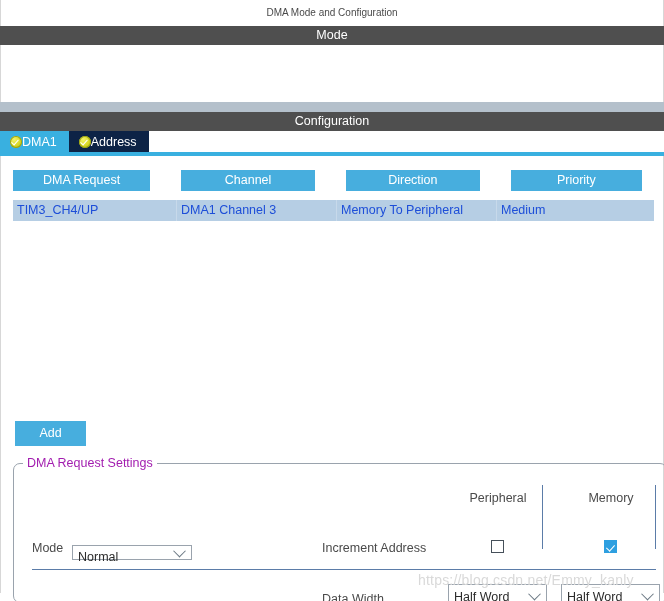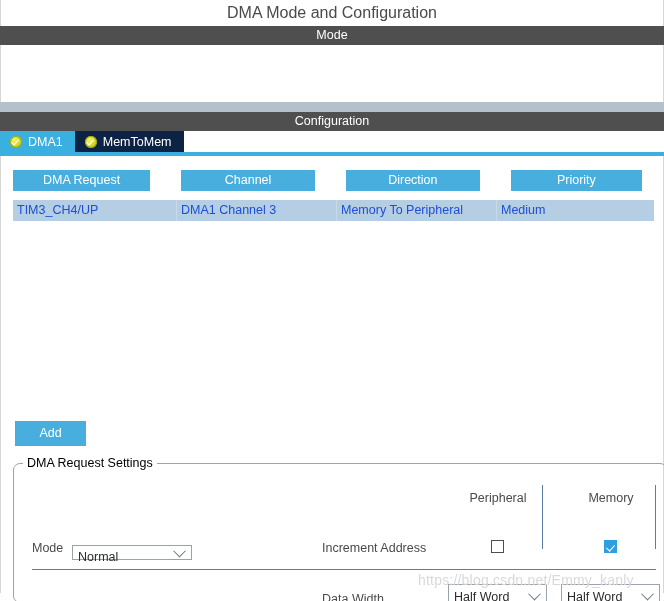--- a/index.html
+++ b/index.html
@@ -15,21 +15,21 @@
     color: #3a3a3a;
     overflow: hidden;
     position: relative;
   }
 
   
   .page-title-bar {
     height: 26px;
     line-height: 26px;
     text-align: center;
-    font-size: 16px;
+    font-size: 10px;
     color: #4a4a4a;
     background: #ffffff;
     border-left: 1px solid #d7d7d7;
     border-right: 1px solid #d7d7d7;
     box-sizing: border-box;
   }
 
   
   .section-header {
     height: 19px;
@@ -57,21 +57,20 @@
   .tab-strip {
     height: 21px;
     background: #ffffff;
     position: relative;
     display: flex;
     align-items: stretch;
   }
   .tab {
     display: flex;
     align-items: center;
-    gap: 6px;
     padding: 0 12px 0 10px;
     font-size: 12.5px;
     color: #ffffff;
     cursor: pointer;
     box-sizing: border-box;
   }
   .tab.active { background: #39b0e0; }
   .tab.inactive { background: #0d2346; }
   .tab-spacer { flex: 1; background: #ffffff; }
   .check-icon {
@@ -182,21 +181,21 @@
     border-radius: 7px;
     box-sizing: border-box;
   }
   .groupbox-legend {
     position: absolute;
     top: -8px;
     left: 9px;
     background: #ffffff;
     padding: 0 4px;
     font-size: 12.5px;
-    color: #000000;
+    color: #a21caf;
     white-space: nowrap;
   }
 
   
   .col-head {
     position: absolute;
     font-size: 12.5px;
     color: #4a4a4a;
     text-align: center;
     top: 27px;
@@ -333,21 +332,21 @@
 
   <div class="section-header">Configuration</div>
 
   <div class="tab-strip">
     <div class="tab active">
       <span class="check-icon"></span>
       <span>DMA1</span>
     </div>
     <div class="tab inactive">
       <span class="check-icon"></span>
-      <span>MemToMem</span>
+      <span>Address</span>
     </div>
     <div class="tab-spacer"></div>
   </div>
   <div class="tab-underline"></div>
 
   <div class="config-body">
 
     <div class="dma-table">
       <div class="tbl-header">
         <div class="th c0">DMA Request</div>

